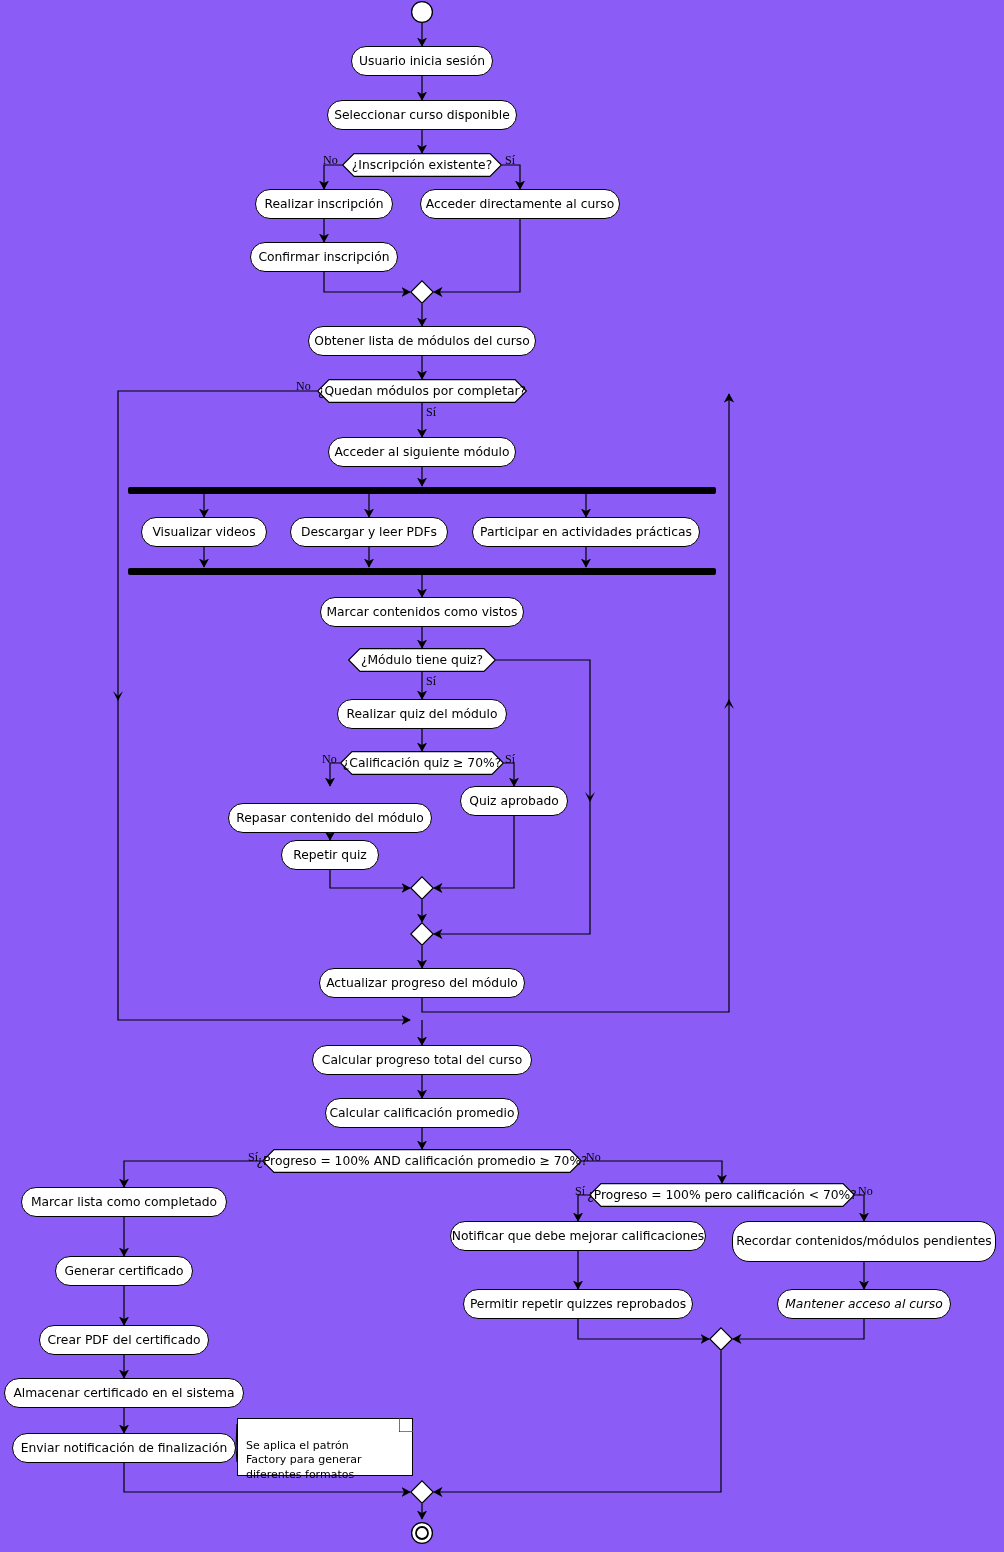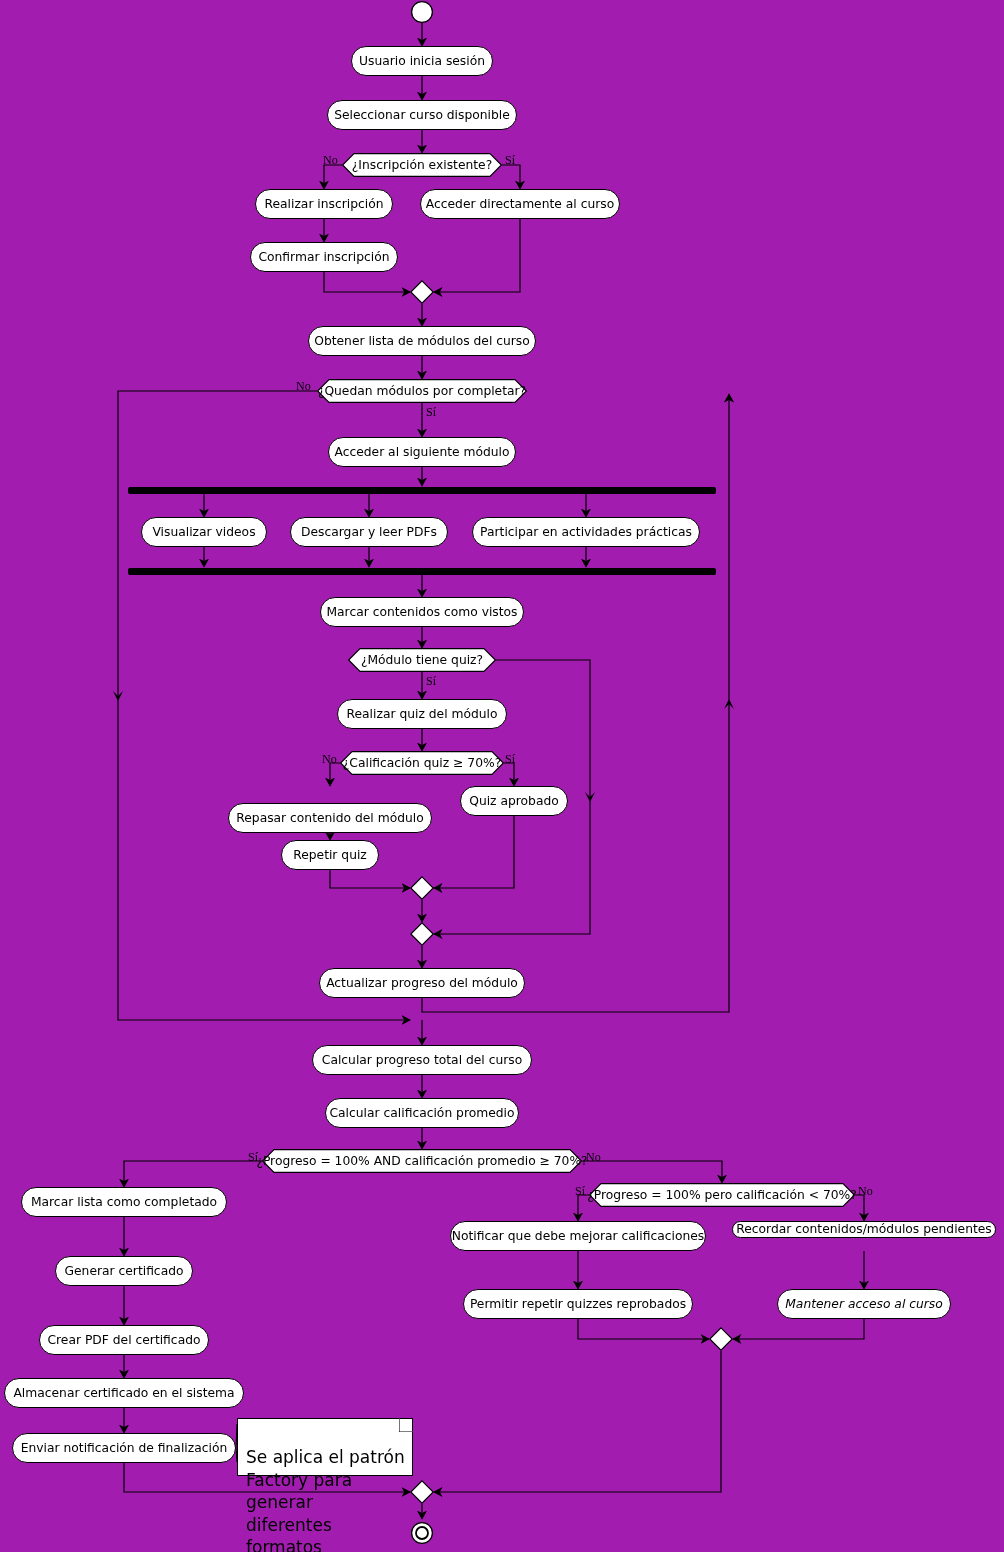--- a/index.html
+++ b/index.html
@@ -1,29 +1,29 @@
 <!DOCTYPE html>
 <html><head>
 <meta charset="utf-8">
 <style>
   html,body{margin:0;padding:0;background:#ffffff;}
-  #canvas{position:relative;width:1004px;height:1552px;background:#a21caf;
+  #canvas{position:relative;width:1004px;height:1552px;background:#8b5cf6;
           font-family:"DejaVu Sans","Liberation Sans",sans-serif;}
   svg#wires{position:absolute;left:0;top:0;width:1004px;height:1552px;overflow:visible;}
   .node{position:absolute;box-sizing:border-box;display:flex;align-items:center;
         justify-content:center;background:#ffffff;color:#000000;}
   .activity{border:1.2px solid #000;border-radius:17px;font-size:12.3px;
             white-space:nowrap;padding:0 12px;line-height:1;}
   .decision{font-size:12.3px;white-space:nowrap;background:transparent;border:0;}
   .decision .hexlbl{position:relative;z-index:2;padding:0 4px;}
   .decision svg{position:absolute;left:0;top:0;}
   .edgelabel{position:absolute;font-size:12px;color:#000;background:transparent;
              white-space:nowrap;font-family:Liberation Serif, serif;}
   .note{position:absolute;box-sizing:border-box;border:1.1px solid #000;
-        background:#fff;font-size:17px;line-height:1.32;padding:5px 7px 5px 8px;
+        background:#fff;font-size:11px;line-height:1.32;padding:5px 7px 5px 8px;
         white-space:pre-line;}
   .note-fold{position:absolute;right:-1px;top:-1px;width:14px;height:14px;}
   .barnode{position:absolute;background:#000;}
 </style>
 </head>
 <body>
 
 <div id="canvas">
 
   <svg id="wires" viewBox="0 0 1004 1552" xmlns="http://www.w3.org/2000/svg">
@@ -198,21 +198,21 @@
       </div>
       <div class="node decision" style="left: 589px; top: 1183px; width: 266px; height: 24px;">
         <svg width="266" height="24" viewBox="0 0 266 24">
           <path d="M 12 0.6 L 254 0.6 L 265.4 12 L 254 23.4 L 12 23.4 L 0.6 12 z" fill="#fff" stroke="#000" stroke-width="1.2"></path>
         </svg>
         <span class="hexlbl">¿Progreso = 100% pero calificación &lt; 70%?</span>
       </div>
       <div class="node activity" style="left: 450px; top: 1221px; width: 256px; height: 30px;">
         <span>Notificar que debe mejorar calificaciones</span>
       </div>
-      <div class="node activity" style="left: 732px; top: 1221px; width: 264px; height: 17px;">
+      <div class="node activity" style="left: 732px; top: 1221px; width: 264px; height: 41px;">
         <span>Recordar contenidos/módulos pendientes</span>
       </div>
       <div class="node activity" style="left: 55px; top: 1256px; width: 138px; height: 30px;">
         <span>Generar certificado</span>
       </div>
       <div class="node activity" style="left: 463px; top: 1289px; width: 230px; height: 30px;">
         <span>Permitir repetir quizzes reprobados</span>
       </div>
       <div class="node activity" style="left: 777px; top: 1289px; width: 174px; height: 30px; font-style: italic;">
         <span>Mantener acceso al curso</span>

